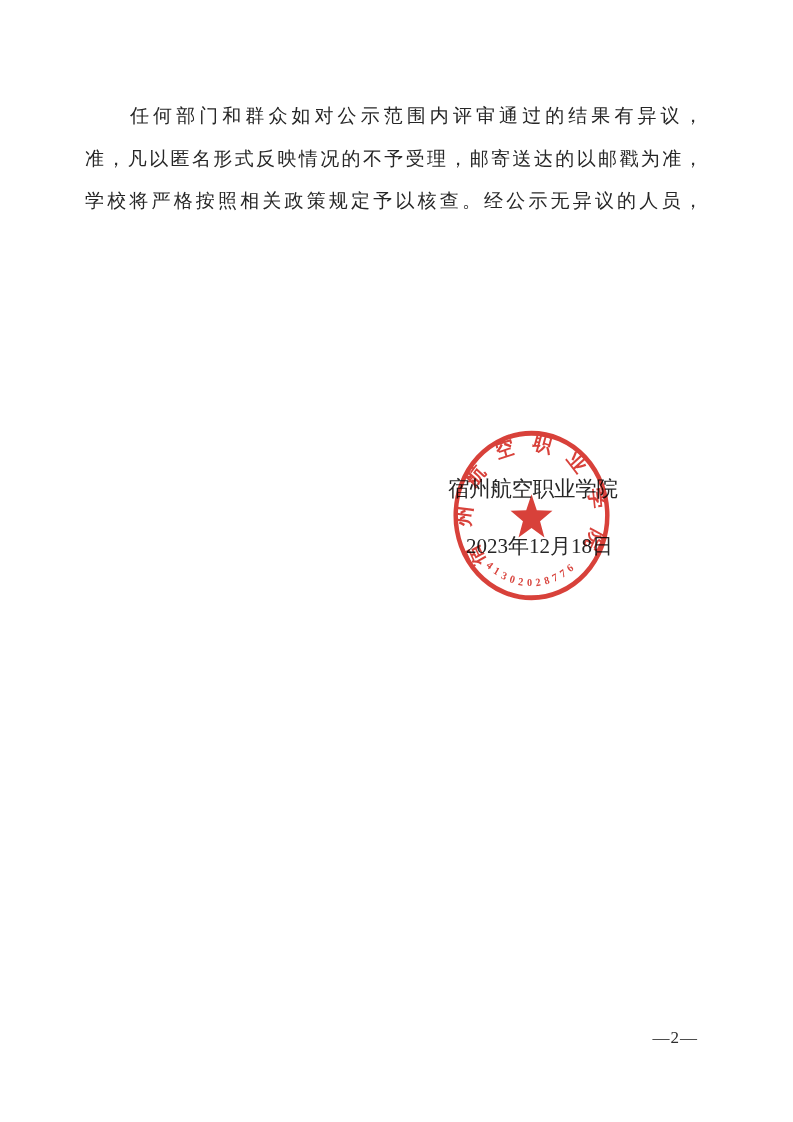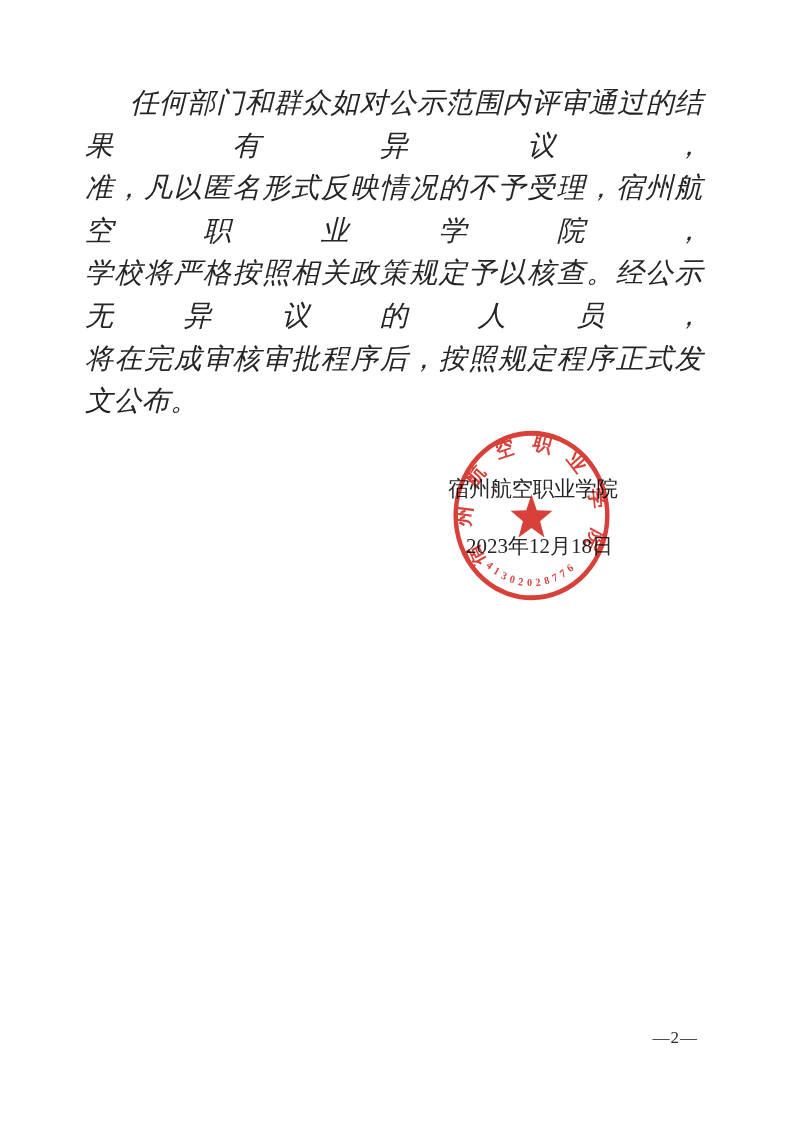--- a/index.html
+++ b/index.html
@@ -7,27 +7,26 @@
     position: relative;
     width: 793px;
     height: 1122px;
     background: #ffffff;
     overflow: hidden;
     font-family: "Liberation Serif", "DejaVu Serif", serif;
   }
   .body-text {
     position: absolute;
     left: 85px;
-    top: 82px;
+    top: 95px;
     width: 618px;
-    font-size: 28px;
+    font-size: 19px;
     line-height: 42.6px;
     color: #262626;
     letter-spacing: 0.4px;
-    font-style: italic;
   }
   .line {
     text-align: justify;
     text-align-last: justify;
     text-justify: inter-character;
     white-space: normal;
   }
   .line.indent { text-indent: 45px; }
   .line.last { text-align-last: left; }
 
@@ -73,23 +72,22 @@
     letter-spacing: 1px;
   }
 </style>
 </head>
 <body>
 
 <div class="page">
 
   <div class="body-text">
     <div class="line indent">任何部门和群众如对公示范围内评审通过的结果有异议，</div>
-    <div class="line">准，凡以匿名形式反映情况的不予受理，宿州航空职业学院，</div>
+    <div class="line">准，凡以匿名形式反映情况的不予受理，邮寄送达的以邮戳为准，</div>
     <div class="line">学校将严格按照相关政策规定予以核查。经公示无异议的人员，</div>
-    <div class="line last">将在完成审核审批程序后，按照规定程序正式发文公布。</div>
   </div>
 
   <div class="sig-org">宿州航空职业学院</div>
   <div class="sig-date">2023年12月18日</div>
 
   <svg class="seal" viewBox="0 0 200 200" preserveAspectRatio="none">
     <defs>
       <path id="arcTop" d="M 45,149.5 A 74 74 0 1 1 155,149.5" fill="none"></path>
       <path id="arcBottom" d="M 38.7,151.4 A 80 80 0 0 0 161.3,151.4" fill="none"></path>
     </defs>

